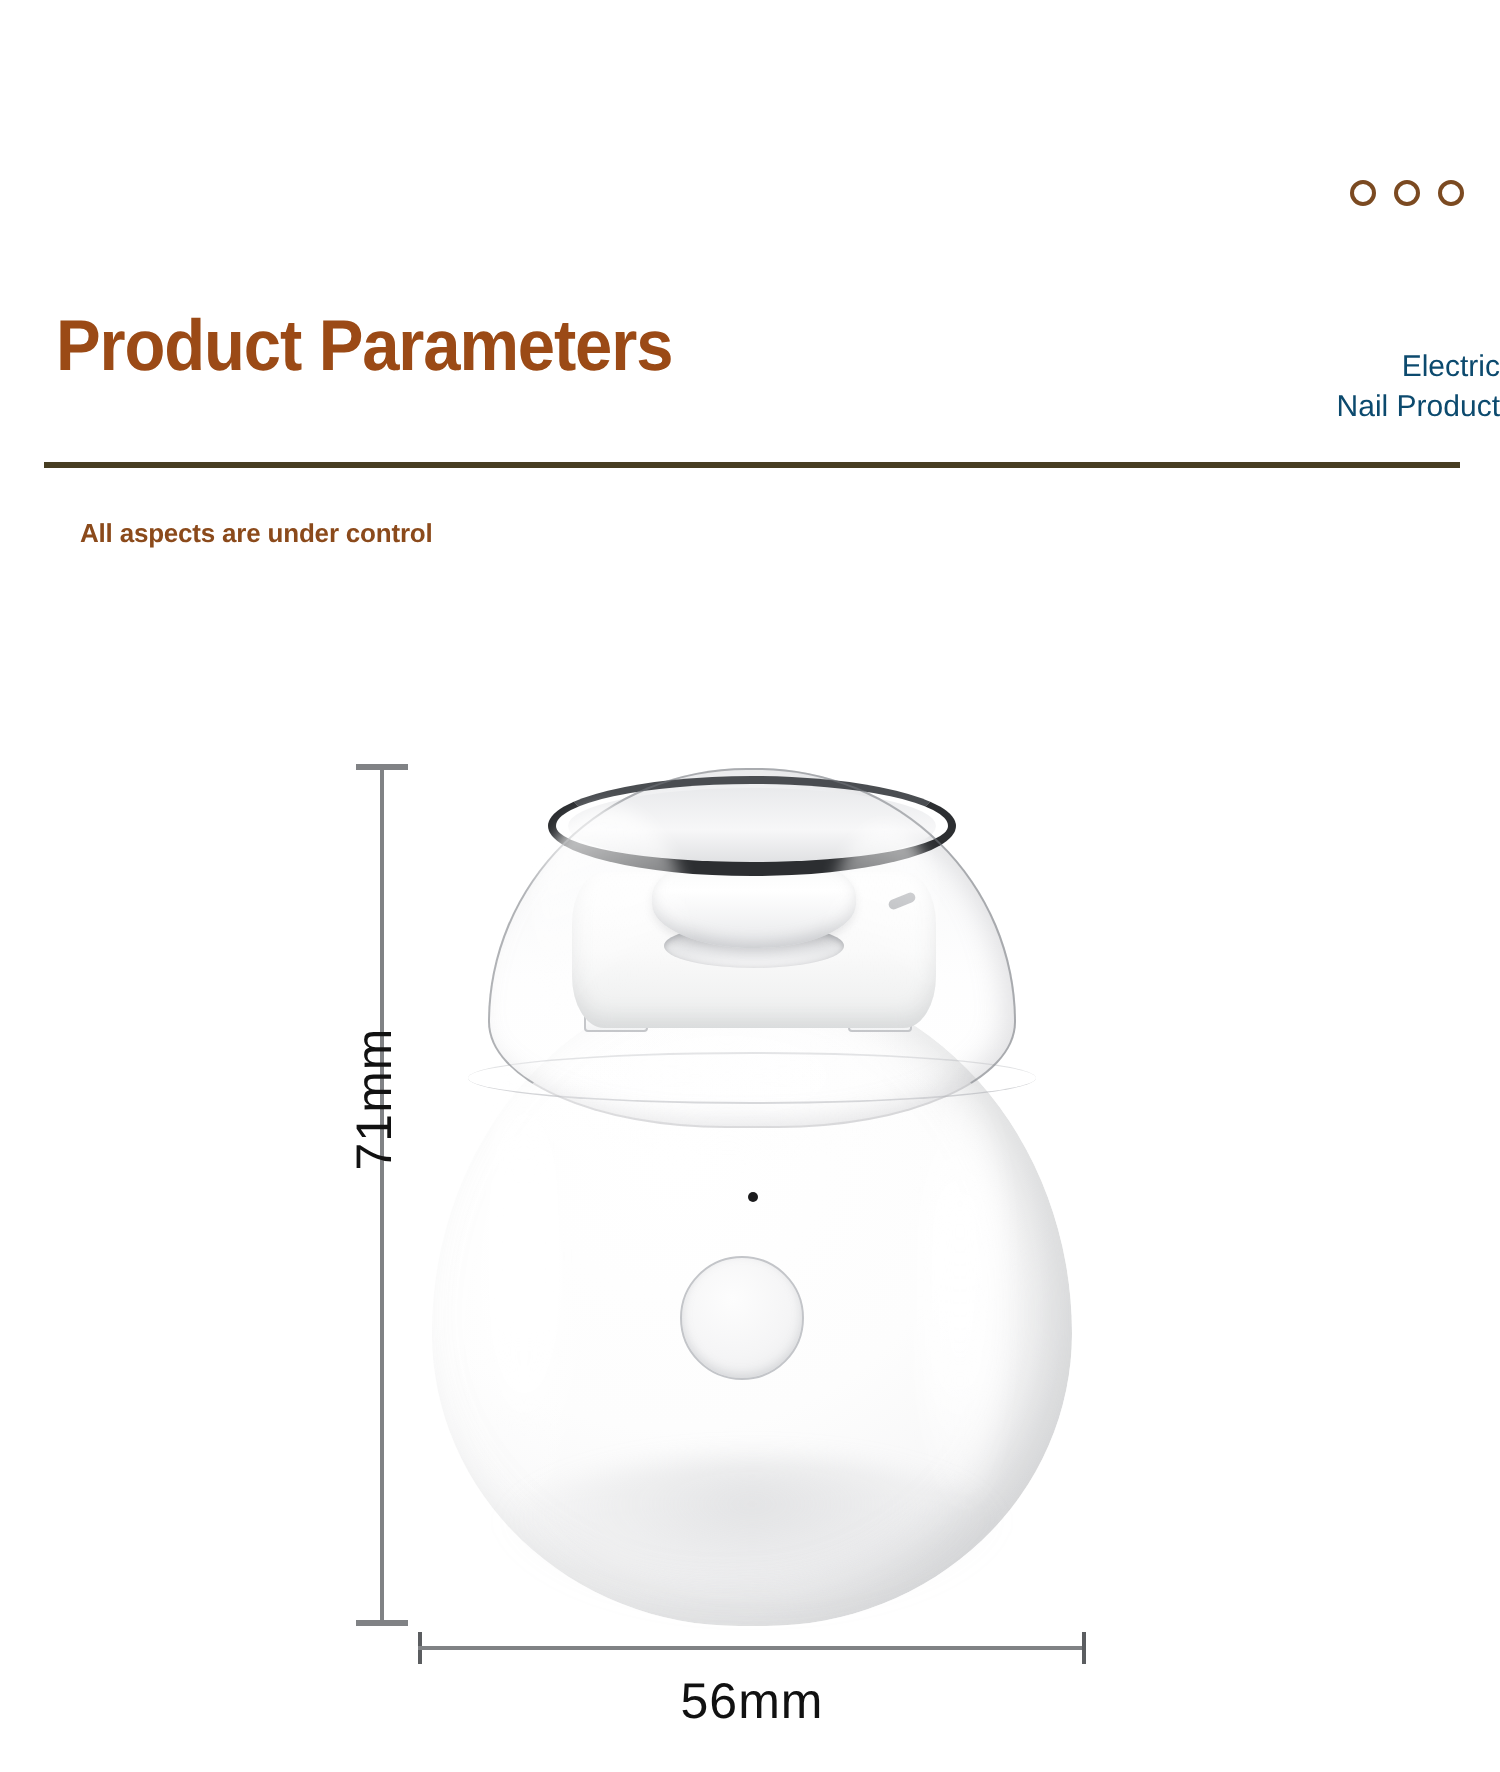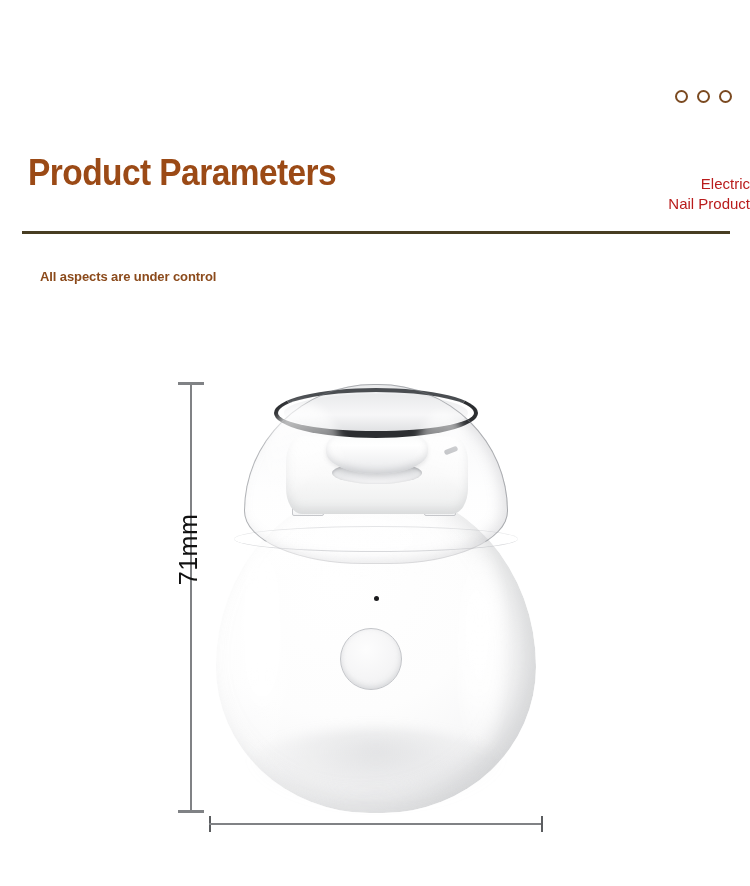--- a/index.html
+++ b/index.html
@@ -47,38 +47,38 @@
     white-space: nowrap;
   }
 
   .product-kicker {
     position: absolute;
     right: 0px;
     top: 174px;
     text-align: right;
     font-size: 15px;
     line-height: 20px;
-    color: #b91c1c;
+    color: #0c4a6e;
     white-space: nowrap;
   }
   .product-kicker .kline { display: block; }
 
   .divider {
     position: absolute;
     left: 22px;
     top: 231px;
     width: 708px;
     height: 3px;
     background: #473d22;
   }
 
   .subtitle {
     position: absolute;
     left: 40px;
-    top: 269px;
+    top: 259px;
     font-size: 13px;
     font-weight: bold;
     color: #8b4a1b;
     letter-spacing: -0.1px;
     white-space: nowrap;
   }
 
   
   .diagram {
     position: absolute;
@@ -441,13 +441,14 @@
     <div class="dome-gloss"></div>
     <div class="dome-gloss2"></div>
 
     <div class="led"></div>
     <div class="power-button"></div>
   </div>
 
   <div class="dim-h-cap left"></div>
   <div class="dim-h-line"></div>
   <div class="dim-h-cap right"></div>
+  <div class="dim-h-label">56mm</div>
 </div>
 
 </body></html>

